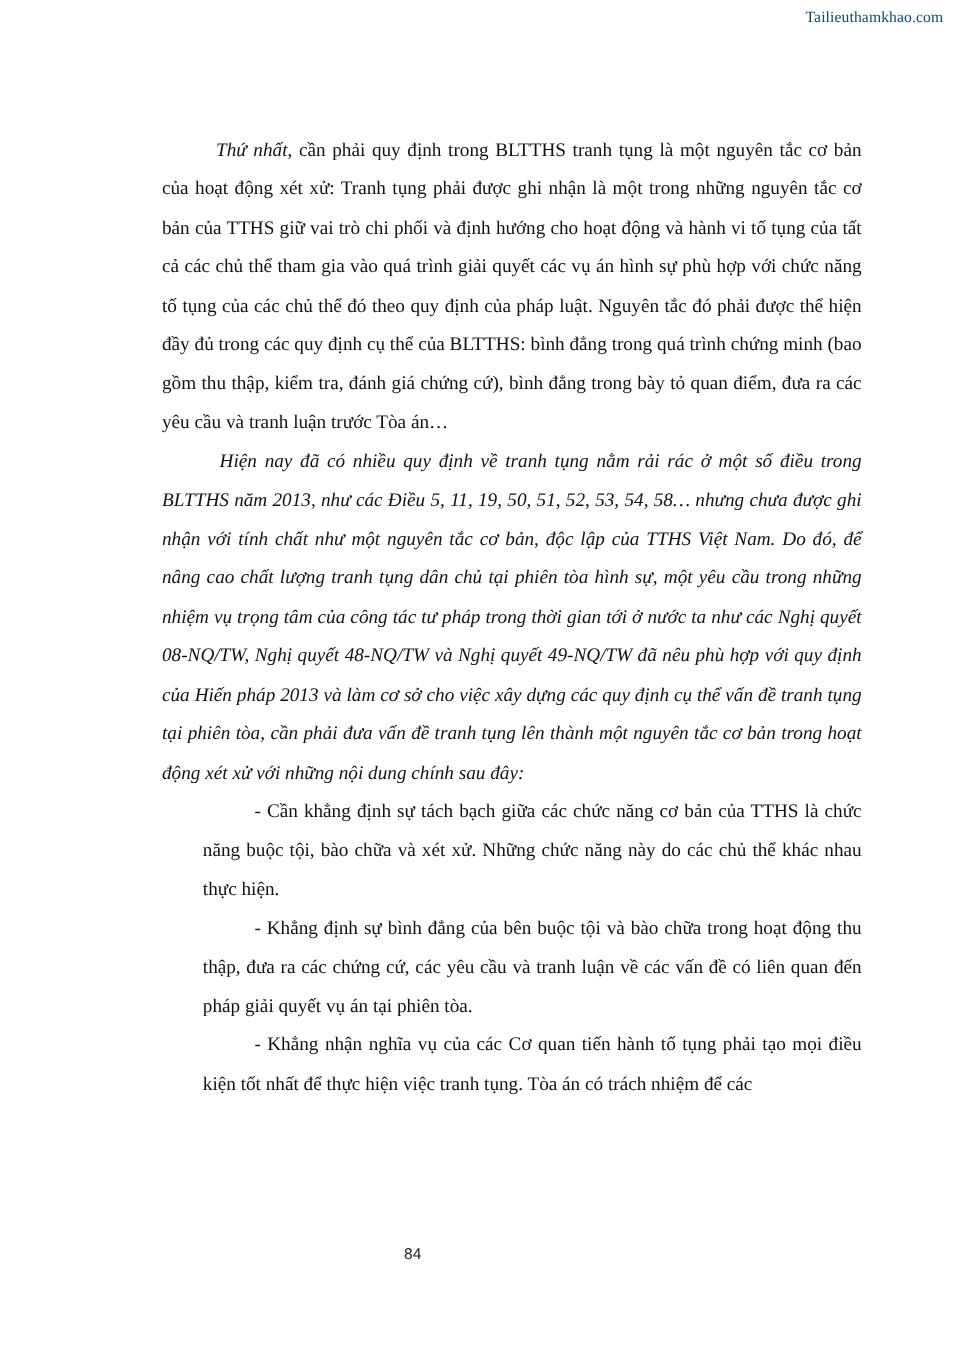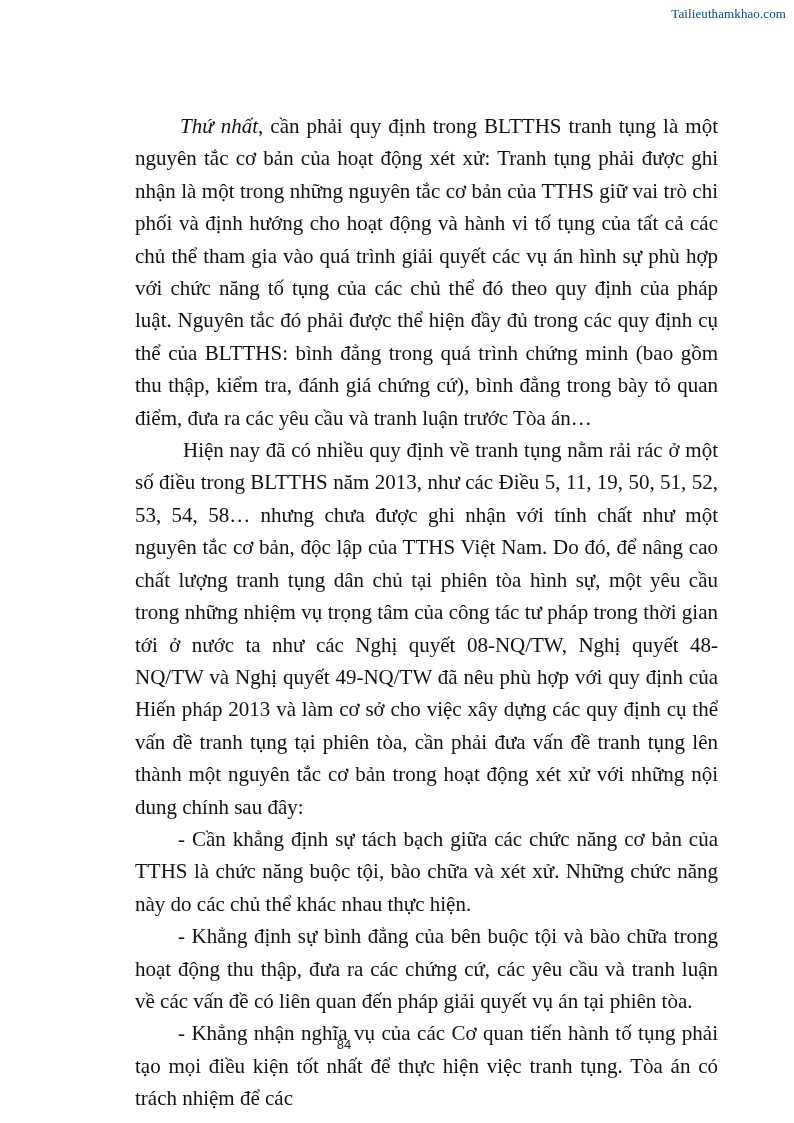--- a/index.html
+++ b/index.html
@@ -22,33 +22,35 @@
     font-family: Liberation Serif, serif;
     font-size: 13px;
     color: #0c4a6e;
     letter-spacing: 0.1px;
   }
   .page-body {
     position: absolute;
     left: 135px;
     top: 110px;
     width: 583px;
-    font-size: 21px;
+    font-size: 16px;
     line-height: 32.4px;
   }
   .para {
     margin: 0;
     text-align: justify;
     text-indent: 45px;
   }
   .para.indent-extra {
     text-indent: 48px;
+    font-style: italic;
   }
   .para.bullet {
     text-indent: 43px;
+    margin-left: 34px;
   }
   .para .lead-italic {
     font-style: italic;
   }
   .page-number {
     position: absolute;
     top: 1037px;
     left: 0;
     width: 688px;
     text-align: center;

